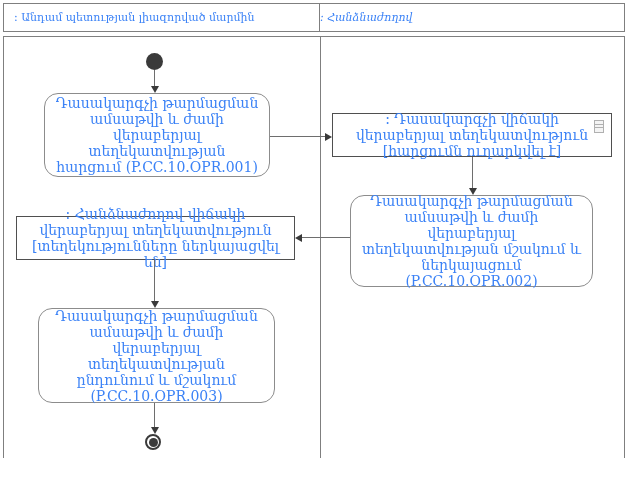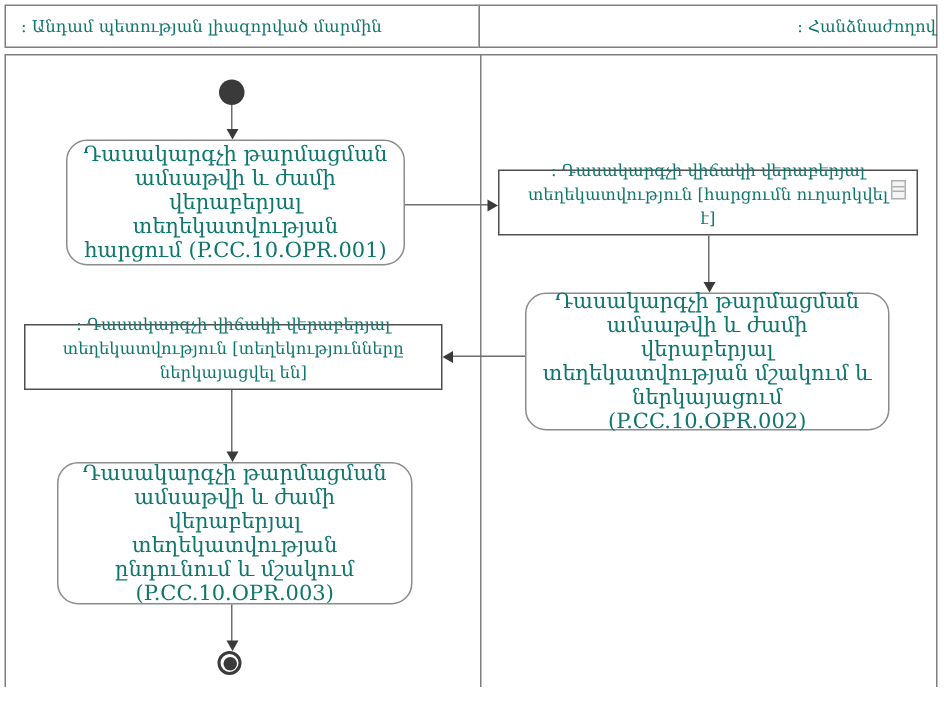--- a/index.html
+++ b/index.html
@@ -1,38 +1,38 @@
 <!DOCTYPE html>
 <html><head>
 <meta charset="utf-8">
 <style>
   html,body{margin:0;padding:0;background:#fff;}
   #canvas{
     position:relative;width:629px;height:458px;background:#ffffff;
     font-family:"DejaVu Serif","DejaVu Sans","Liberation Serif",serif;
-    color:#0f766e;overflow:hidden;
+    color:#3b82f6;overflow:hidden;
   }
   .abs{position:absolute;box-sizing:border-box;}
   .lane-title{
     border:1px solid #7f7f7f;background:#fff;font-size:11px;
     display:flex;align-items:center;
   }
   .lane-title.left{padding-left:10px;justify-content:flex-start;}
-  .lane-title.center{justify-content:flex-end;}
+  .lane-title.center{justify-content:flex-start;font-style:italic;}
   .body-frame{border:1px solid #7f7f7f;background:#fff;}
   .lane-divider{background:#7f7f7f;width:1px;}
   .action{
     border:1px solid #8c8c8c;border-radius:14px;background:#fff;
     display:flex;align-items:center;justify-content:center;
     text-align:center;font-size:14px;line-height:16px;padding:4px 10px;
   }
   .object-node{
     border:1px solid #4f4f4f;background:#fff;
-    display:flex;align-items:flex-end;justify-content:center;
-    text-align:center;font-size:11px;line-height:16px;padding:2px 14px;
+    display:flex;align-items:center;justify-content:center;
+    text-align:center;font-size:14px;line-height:16px;padding:2px 14px;
   }
   .initial-node{
     width:17px;height:17px;border-radius:50%;background:#3a3a3a;
   }
   .final-node{
     width:16px;height:16px;border-radius:50%;border:2px solid #3a3a3a;
     display:flex;align-items:center;justify-content:center;background:#fff;
   }
   .final-node .dot{width:9px;height:9px;border-radius:50%;background:#3a3a3a;}
   .edge-line{background:#6e6e6e;}
@@ -95,21 +95,21 @@
   <div class="abs arrow-down" style="left:469px;top:188px;"></div>
 
   <div class="abs action" style="left:350px;top:195px;width:243px;height:92px;">
     <span>Դասակարգչի թարմացման ամսաթվի և ժամի վերաբերյալ տեղեկատվության մշակում և ներկայացում (P.CC.10.OPR.002)</span>
   </div>
 
   <div class="abs edge-line" style="left:302px;top:237px;width:48px;height:1px;"></div>
   <div class="abs arrow-left" style="left:295px;top:234px;"></div>
 
   <div class="abs object-node" style="left:16px;top:216px;width:279px;height:44px;">
-    <span>: Դասակարգչի վիճակի վերաբերյալ տեղեկատվություն [տեղեկությունները ներկայացվել են]</span>
+    <span>: Հանձնաժողով վիճակի վերաբերյալ տեղեկատվություն [տեղեկությունները ներկայացվել են]</span>
   </div>
 
   <div class="abs edge-line" style="left:154px;top:260px;width:1px;height:42px;"></div>
   <div class="abs arrow-down" style="left:151px;top:301px;"></div>
 
   <div class="abs action" style="left:38px;top:308px;width:237px;height:95px;">
     <span>Դասակարգչի թարմացման ամսաթվի և ժամի վերաբերյալ տեղեկատվության ընդունում և մշակում (P.CC.10.OPR.003)</span>
   </div>
 
   <div class="abs edge-line" style="left:154px;top:403px;width:1px;height:25px;"></div>

